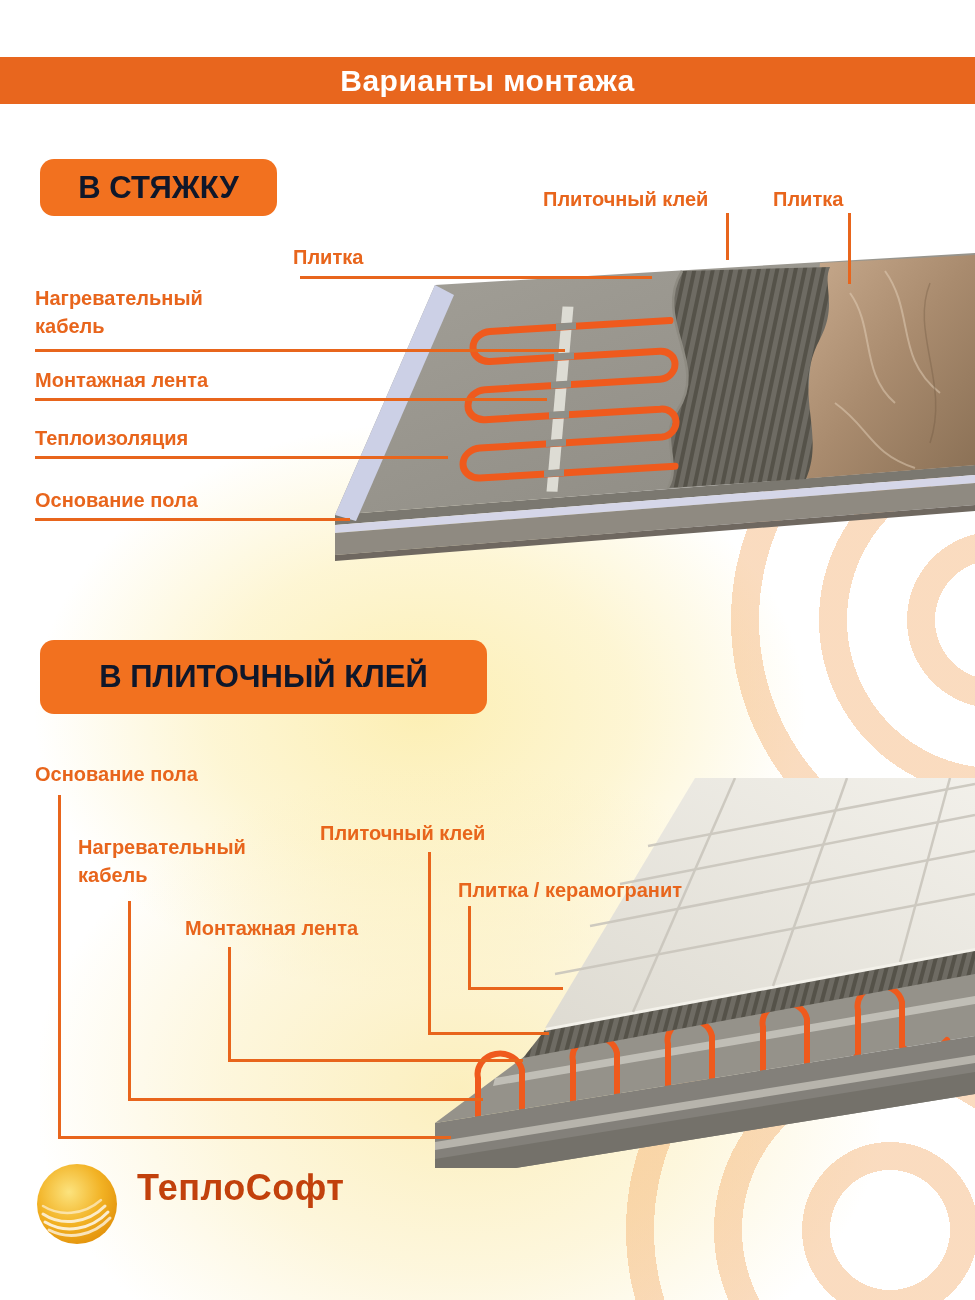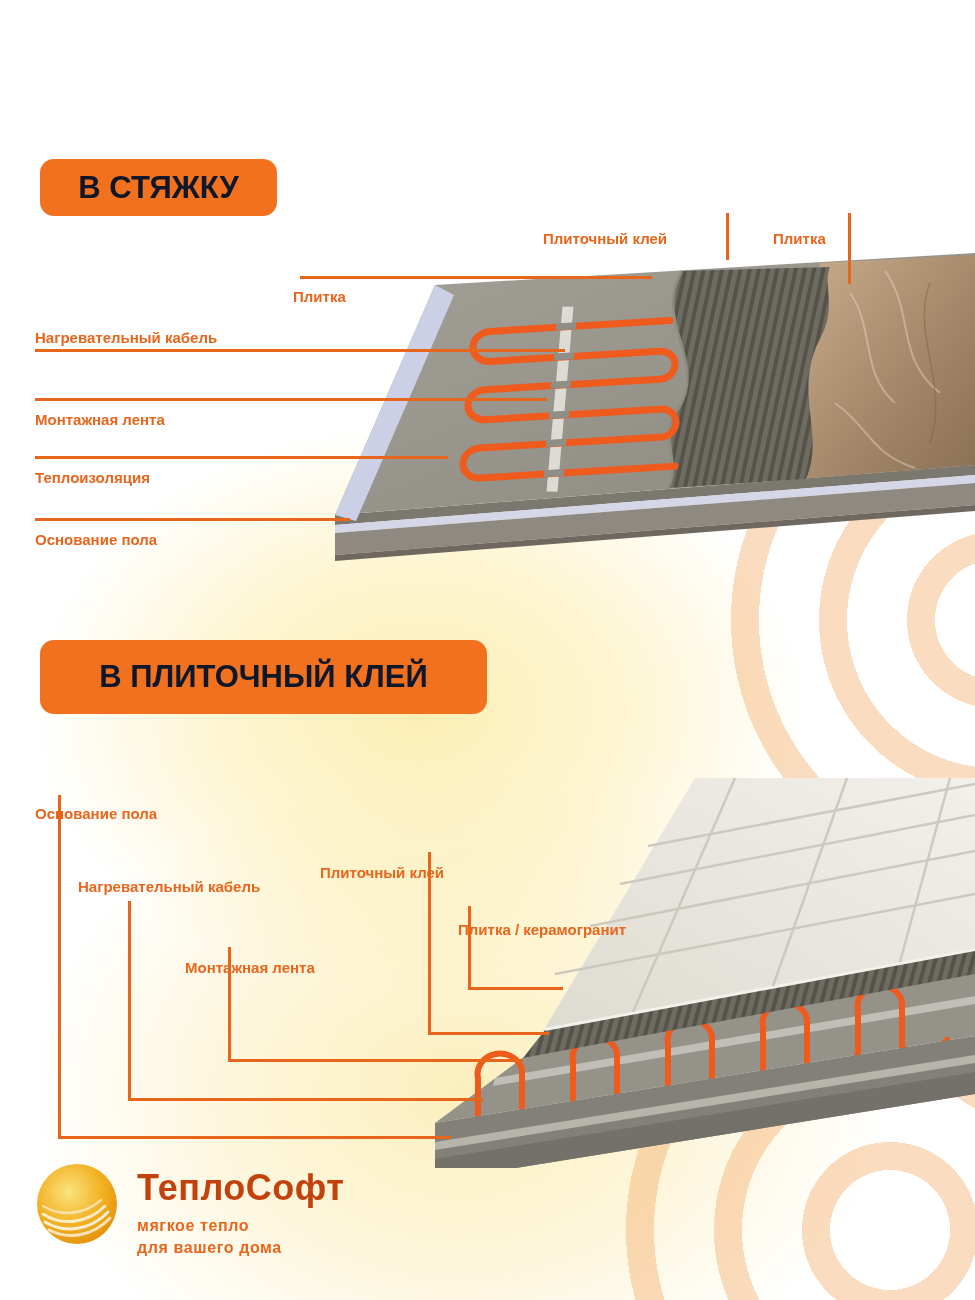--- a/index.html
+++ b/index.html
@@ -22,21 +22,21 @@
             display:flex; align-items:center; justify-content:center; z-index:5; }
   .topbar h1 { margin:0; color:#ffffff; font-size:30px; font-weight:700; letter-spacing:0.5px; }
 
   
   .badge { position:absolute; background:#f2711f; color:#0f172a; font-weight:700;
            display:flex; align-items:center; justify-content:center; border-radius:14px; z-index:4; }
   .badge1 { left:40px; top:159px; width:237px; height:57px; font-size:31px; }
   .badge2 { left:40px; top:640px; width:447px; height:74px; font-size:31px; }
 
   
-  .lbl   { position:absolute; color:#e8651c; font-weight:700; font-size:15px; line-height:1.4; z-index:4;margin-top:43px; }
+  .lbl   { position:absolute; color:#e8651c; font-weight:700; font-size:20px; line-height:1.4; z-index:4; }
   .hline { position:absolute; height:3px; background:#e8651c; z-index:4; }
   .vline { position:absolute; width:3px;  background:#e8651c; z-index:4; }
   .lline { position:absolute; border-left:3px solid #e8651c; border-bottom:3px solid #e8651c; z-index:4; }
 
   
   .s1-tile-adhesive      { left:543px; top:185px; }
   .s1-tile-adhesive-line { left:726px; top:213px; height:47px; }
   .s1-tile               { left:773px; top:185px; }
   .s1-tile-line          { left:848px; top:213px; height:71px; }
   .s1-screed             { left:293px; top:243px; }
@@ -76,20 +76,23 @@
 </head>
 <body>
 
 <div class="page">
 
   <div class="glow glow1"></div>
   <div class="glow glow2"></div>
   <div class="rings rings-right"></div>
   <div class="rings rings-bottom"></div>
 
+  <header class="topbar">
+    <h1>Варианты монтажа</h1>
+  </header>
 
   <div class="badge badge1">
     <span>В СТЯЖКУ</span>
   </div>
 
   <svg class="illo illo1" viewBox="0 0 645 320">
     <defs>
       <linearGradient id="gScreed" x1="0" y1="0" x2="1" y2="1">
         <stop offset="0" stop-color="#a3a098"></stop>
           <stop offset="1" stop-color="#8b8880"></stop>
@@ -220,20 +223,16 @@
       <circle cx="42" cy="42" r="40" fill="url(#gGold)"></circle>
       <g fill="none" stroke="#ffffff" stroke-linecap="round">
         <path d="M8 44 C 24 54, 48 54, 66 38" stroke-width="2.5" opacity="0.55"></path>
         <path d="M8 52 C 26 64, 52 62, 70 44" stroke-width="3" opacity="0.75"></path>
         <path d="M10 60 C 30 72, 56 68, 73 50" stroke-width="3" opacity="0.8"></path>
         <path d="M14 68 C 34 78, 58 74, 75 56" stroke-width="3" opacity="0.7"></path>
       </g>
     </svg>
     <div class="logo-text">
       <div class="logo-name">ТеплоСофт</div>
-      <div class="logo-tagline">
-        <div>мягкое тепло</div>
-        <div>для вашего дома</div>
-      </div>
     </div>
   </div>
 
 </div>
 
 </body></html>

